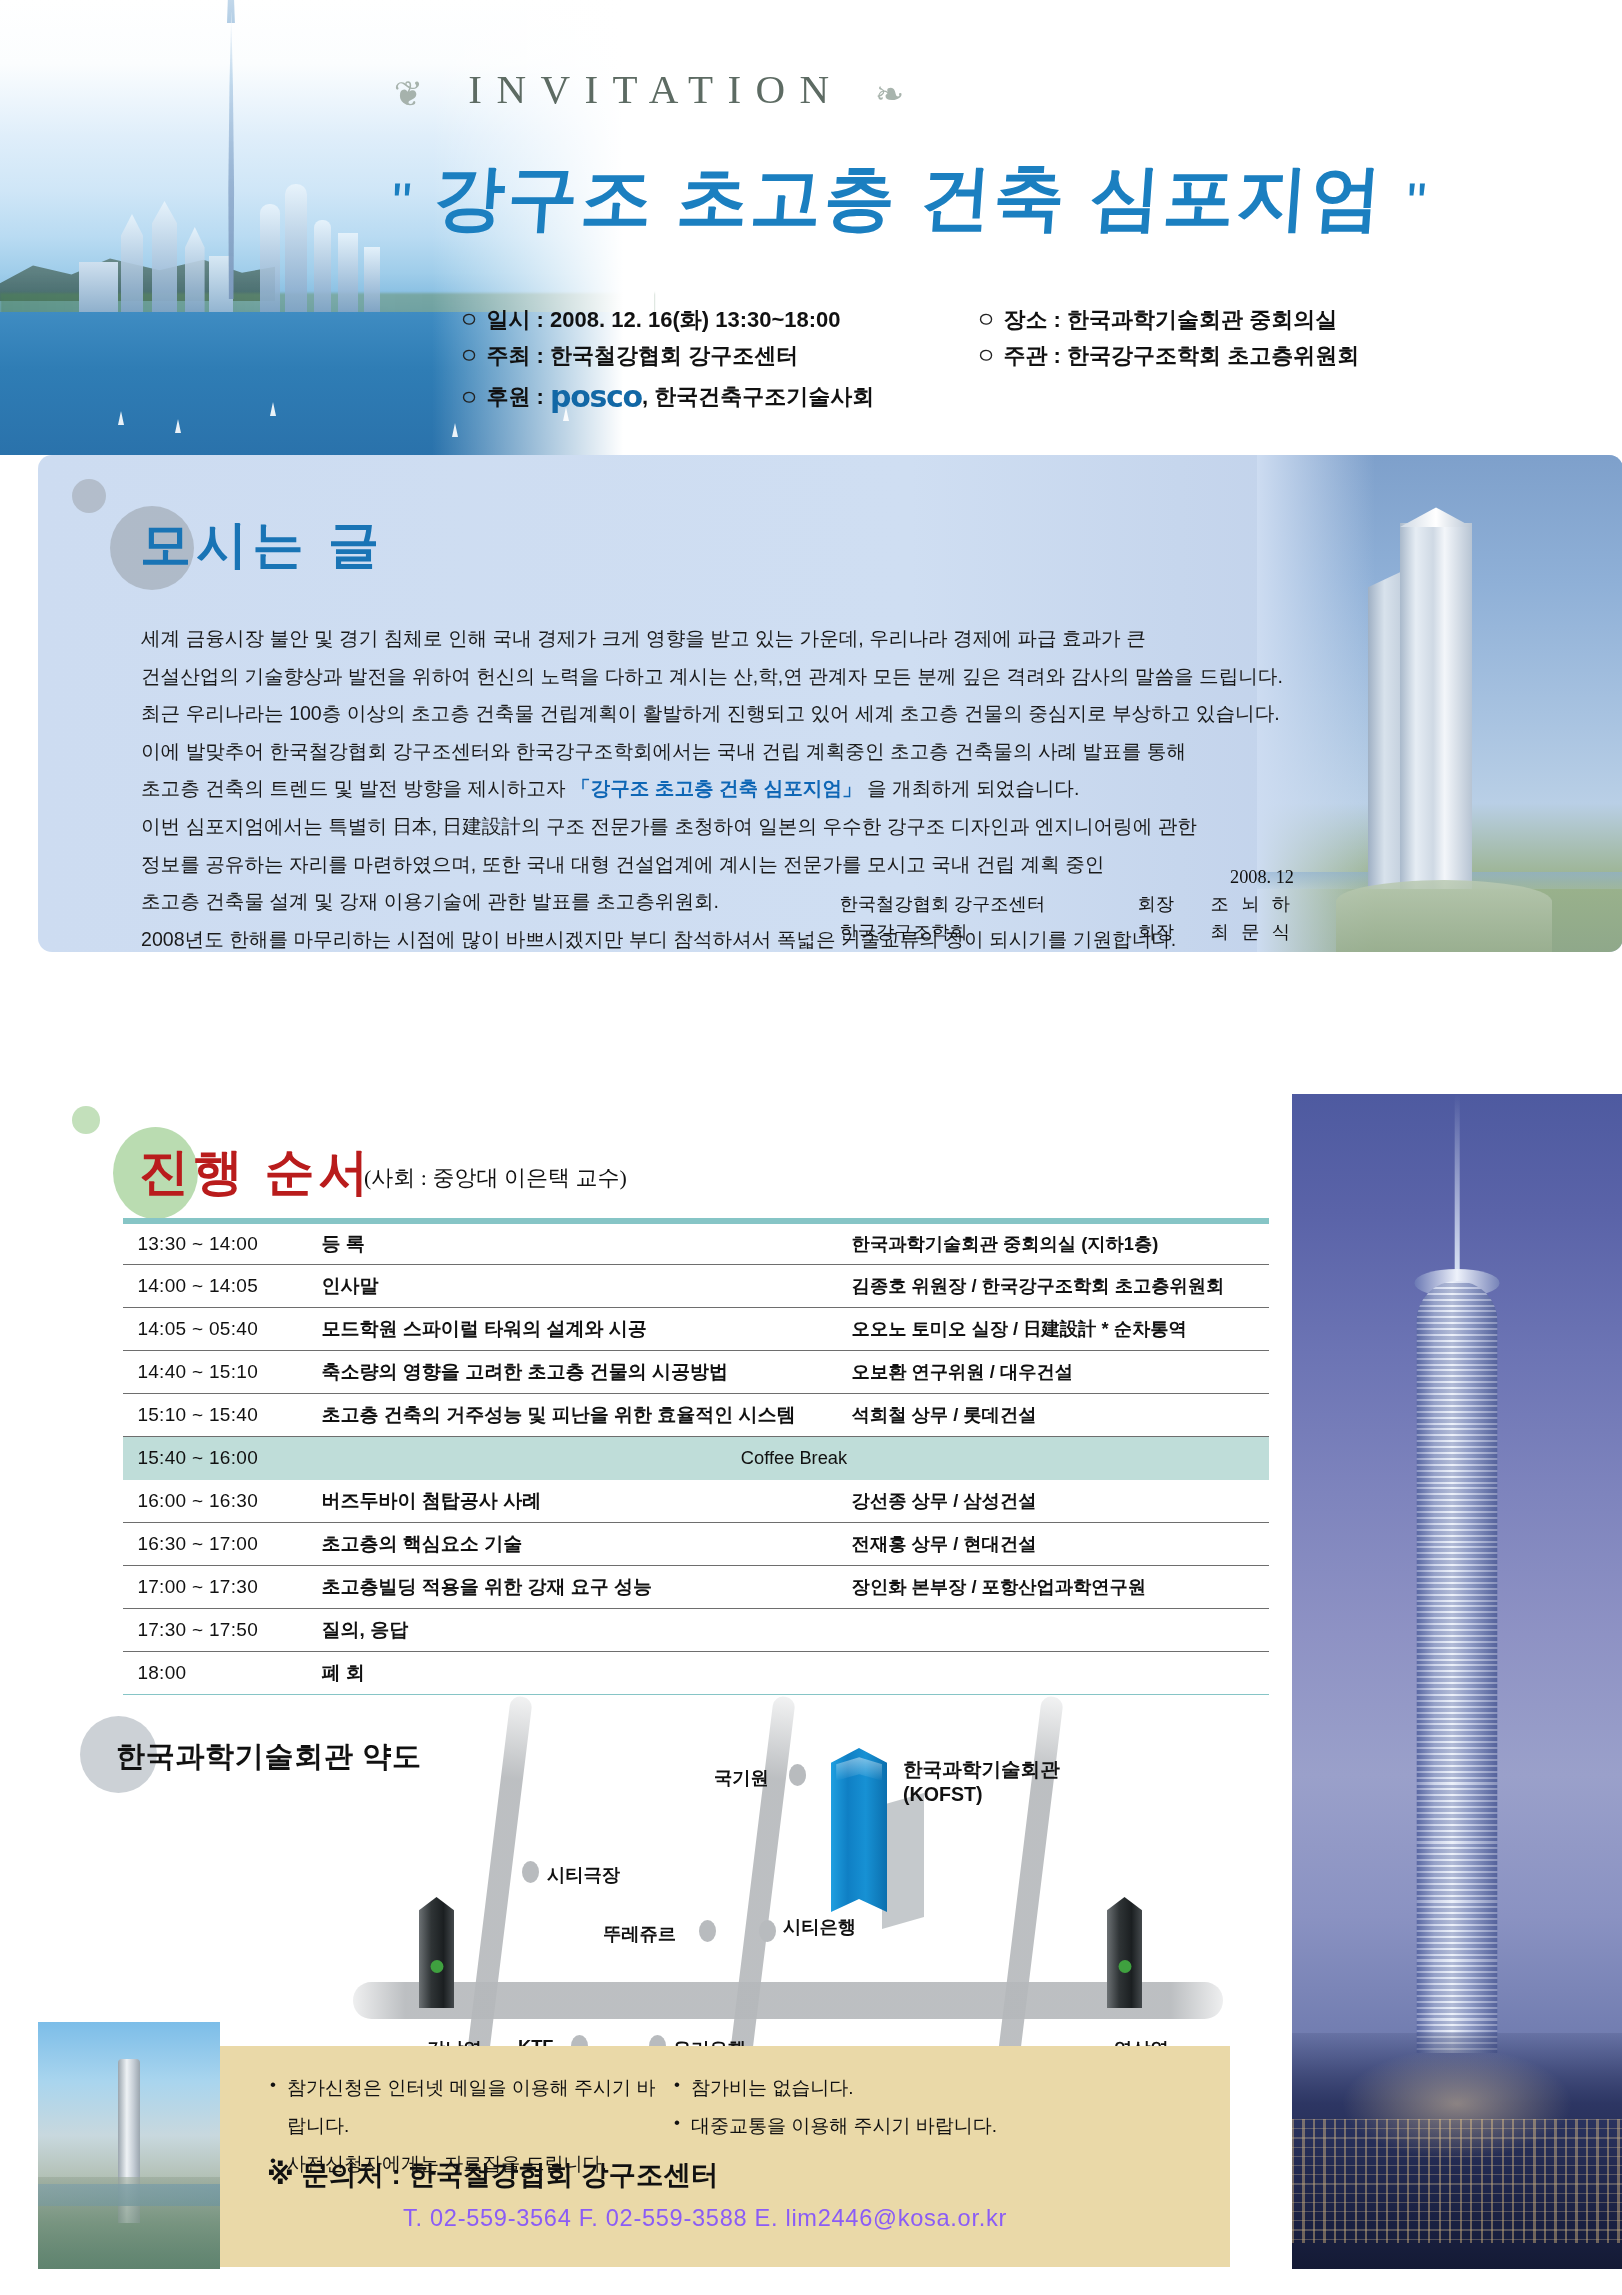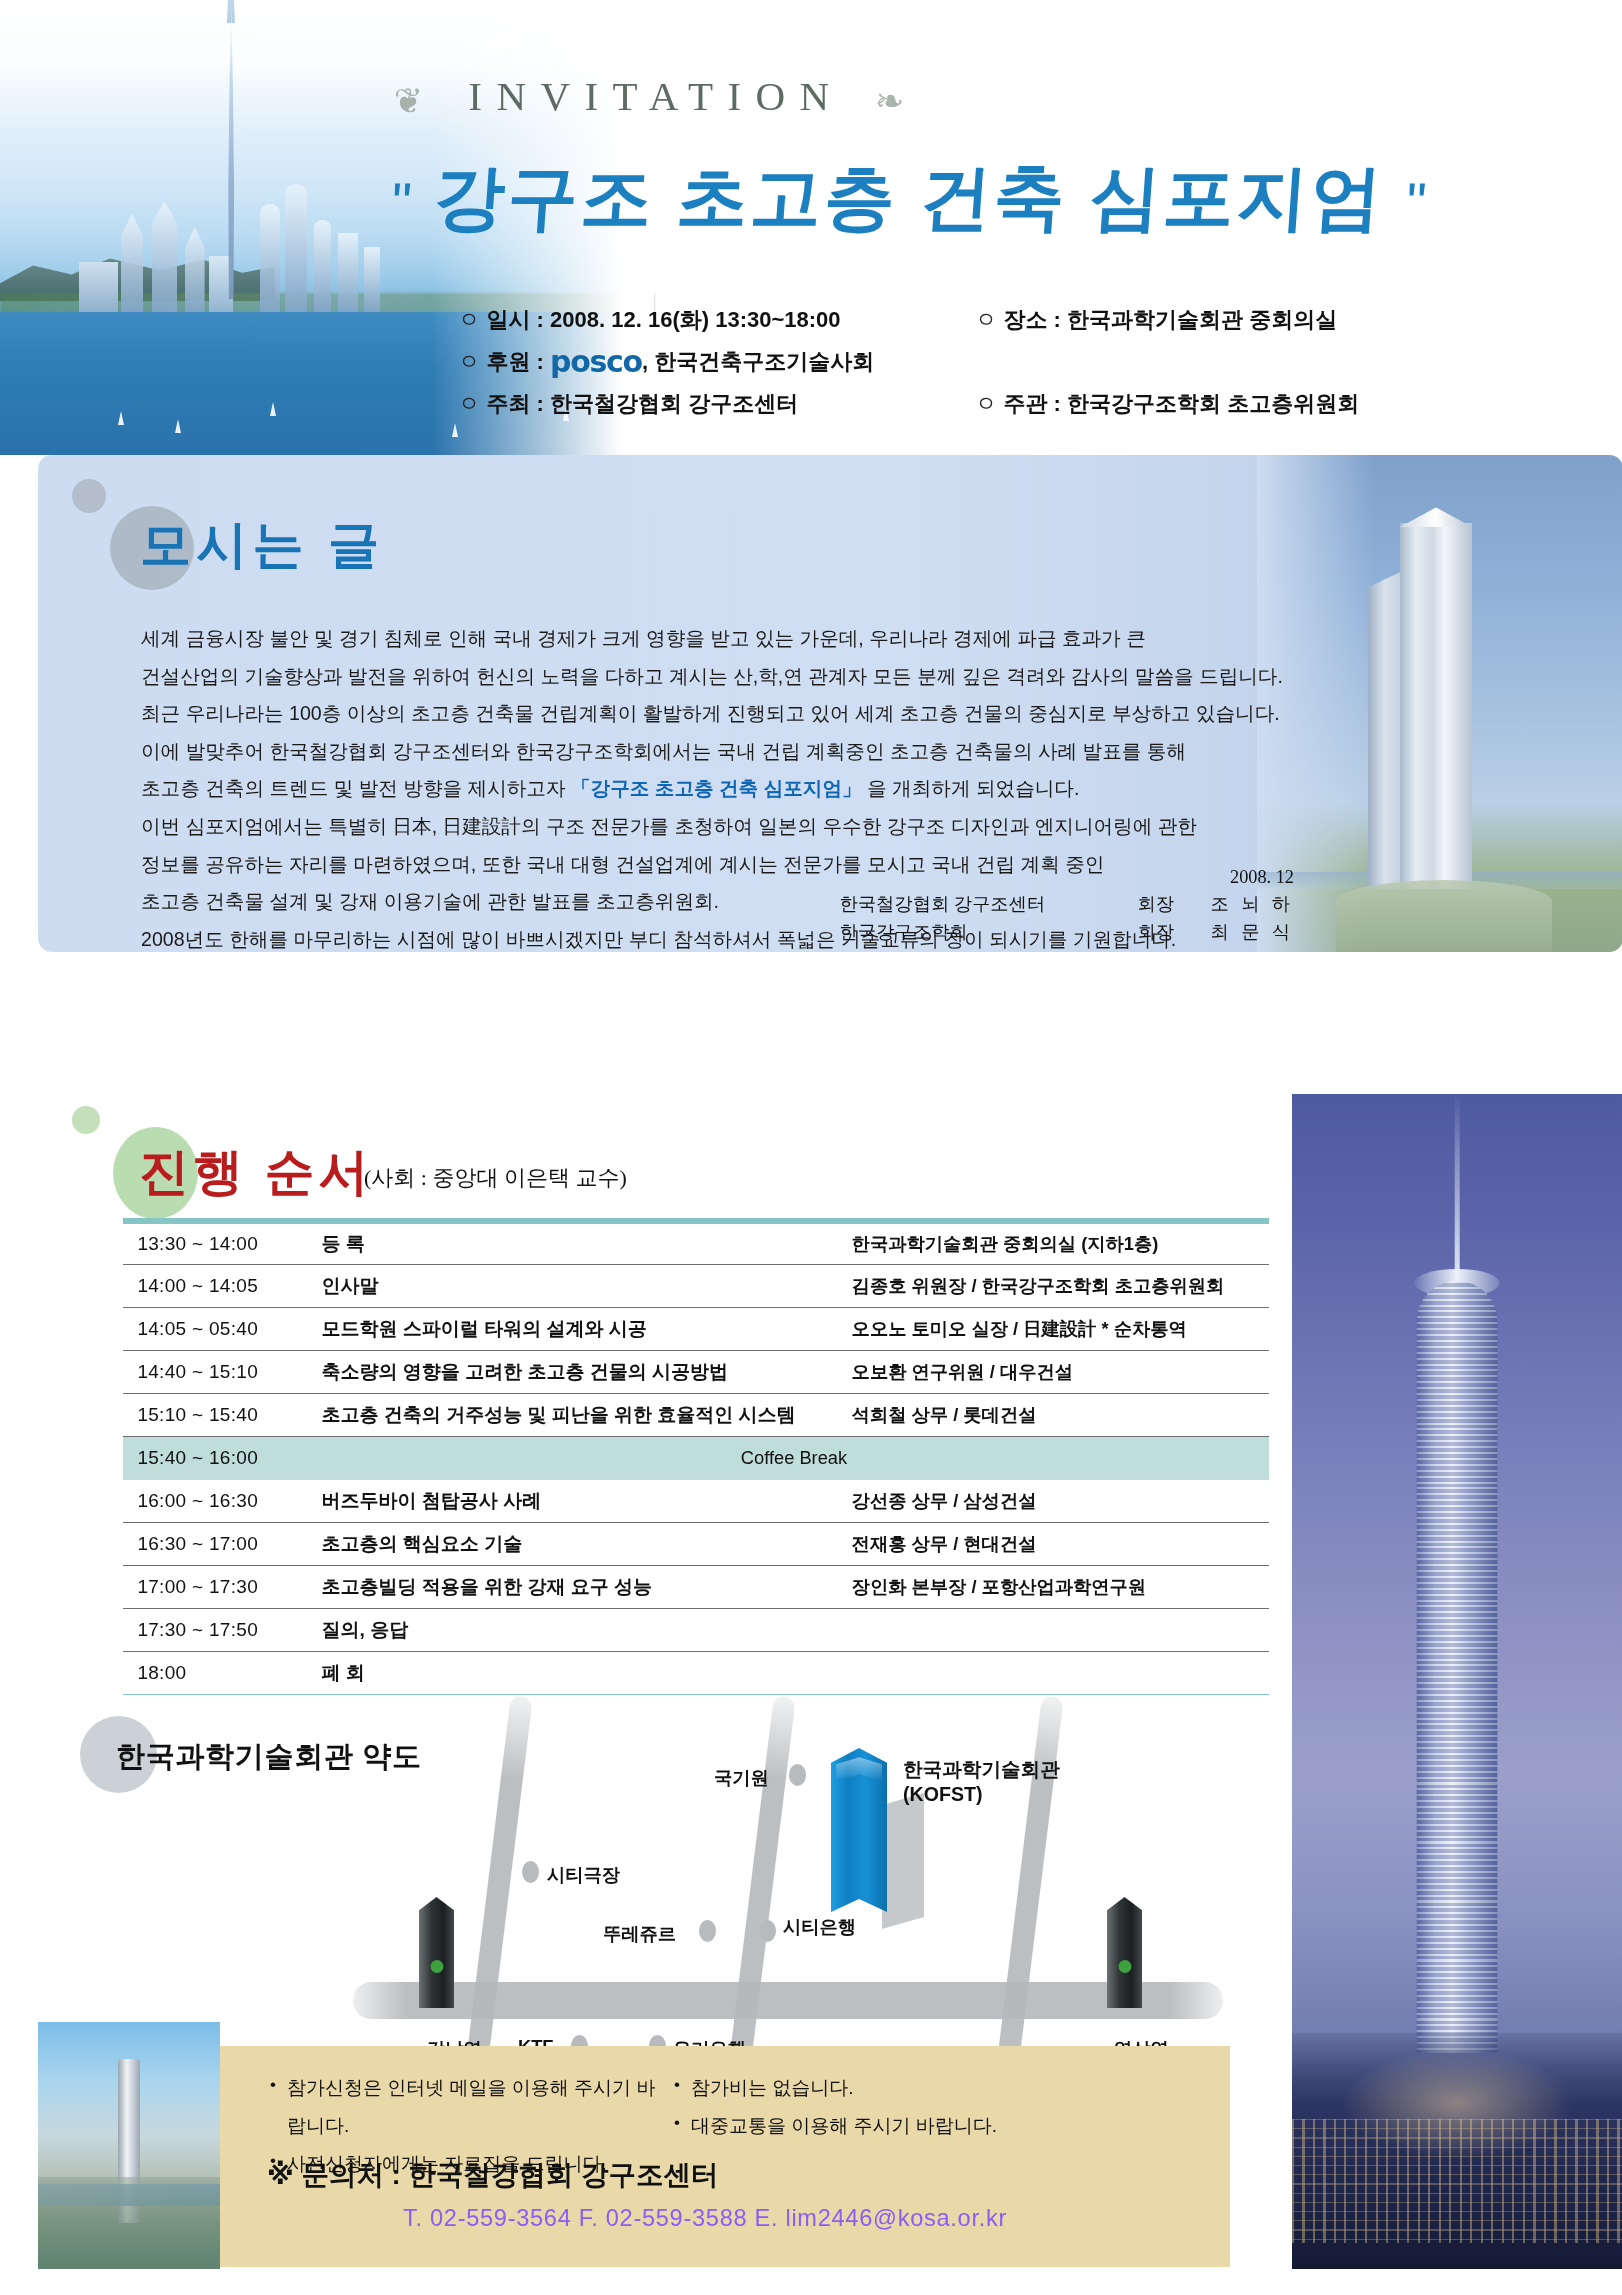--- a/index.html
+++ b/index.html
@@ -73,21 +73,20 @@
     position:absolute; left:0; bottom:154px; width:275px; height:59px;
     background:linear-gradient(to bottom, rgba(70,95,75,.55), rgba(50,80,70,.75));
     clip-path: polygon(0 70%, 12% 40%, 26% 55%, 40% 28%, 58% 48%, 74% 30%, 88% 52%, 100% 42%, 100% 100%, 0 100%);
     filter: blur(0.7px);
   }
 
   #invitation-word {
     position:absolute; left:0; top:65px; width:1312px; text-align:center;
     font-family:"Liberation Serif","DejaVu Serif",serif;
     font-size:41px; letter-spacing:14.4px; color:#5d6b63; font-weight:400;
-    margin-top:7px;
   }
   .flourish{
     display:inline-block; vertical-align:middle; color:#9aa79f;
     font-size:35px; font-family:"DejaVu Sans",sans-serif; opacity:.85;
   }
   .flourish.left{ margin-right:31px; }
   .flourish.right{ margin-left:31px; }
 
   #main-title{
     position:absolute; left:353px; top:151px; width:1112px; text-align:center;
@@ -411,33 +410,33 @@
       <div class="col-l">
         <span class="marker">ㅇ</span><span>일시</span> :
         <span>2008. 12. 16(화) 13:30~18:00</span>
       </div>
       <div class="col-r">
         <span class="marker">ㅇ</span><span>장소</span> :
         <span>한국과학기술회관 중회의실</span>
       </div>
     </div>
     <div class="row">
-      <div class="col-l" style="width:851px">
-        <span class="marker">ㅇ</span><span>후원</span> :
-        <span class="posco-logo">posco</span><span>, 한국건축구조기술사회</span>
-      </div>
-    </div>
-    <div class="row">
       <div class="col-l">
         <span class="marker">ㅇ</span><span>주최</span> :
         <span>한국철강협회 강구조센터</span>
       </div>
       <div class="col-r">
         <span class="marker">ㅇ</span><span>주관</span> :
         <span>한국강구조학회 초고층위원회</span>
+      </div>
+    </div>
+    <div class="row">
+      <div class="col-l" style="width:851px">
+        <span class="marker">ㅇ</span><span>후원</span> :
+        <span class="posco-logo">posco</span><span>, 한국건축구조기술사회</span>
       </div>
     </div>
   </div>
 </div>
 
 <div id="greeting">
   <div id="greeting-tower">
     <div class="gt-sky-sea"></div>
     <div class="gt-body2"></div>
     <div class="gt-body"></div>

